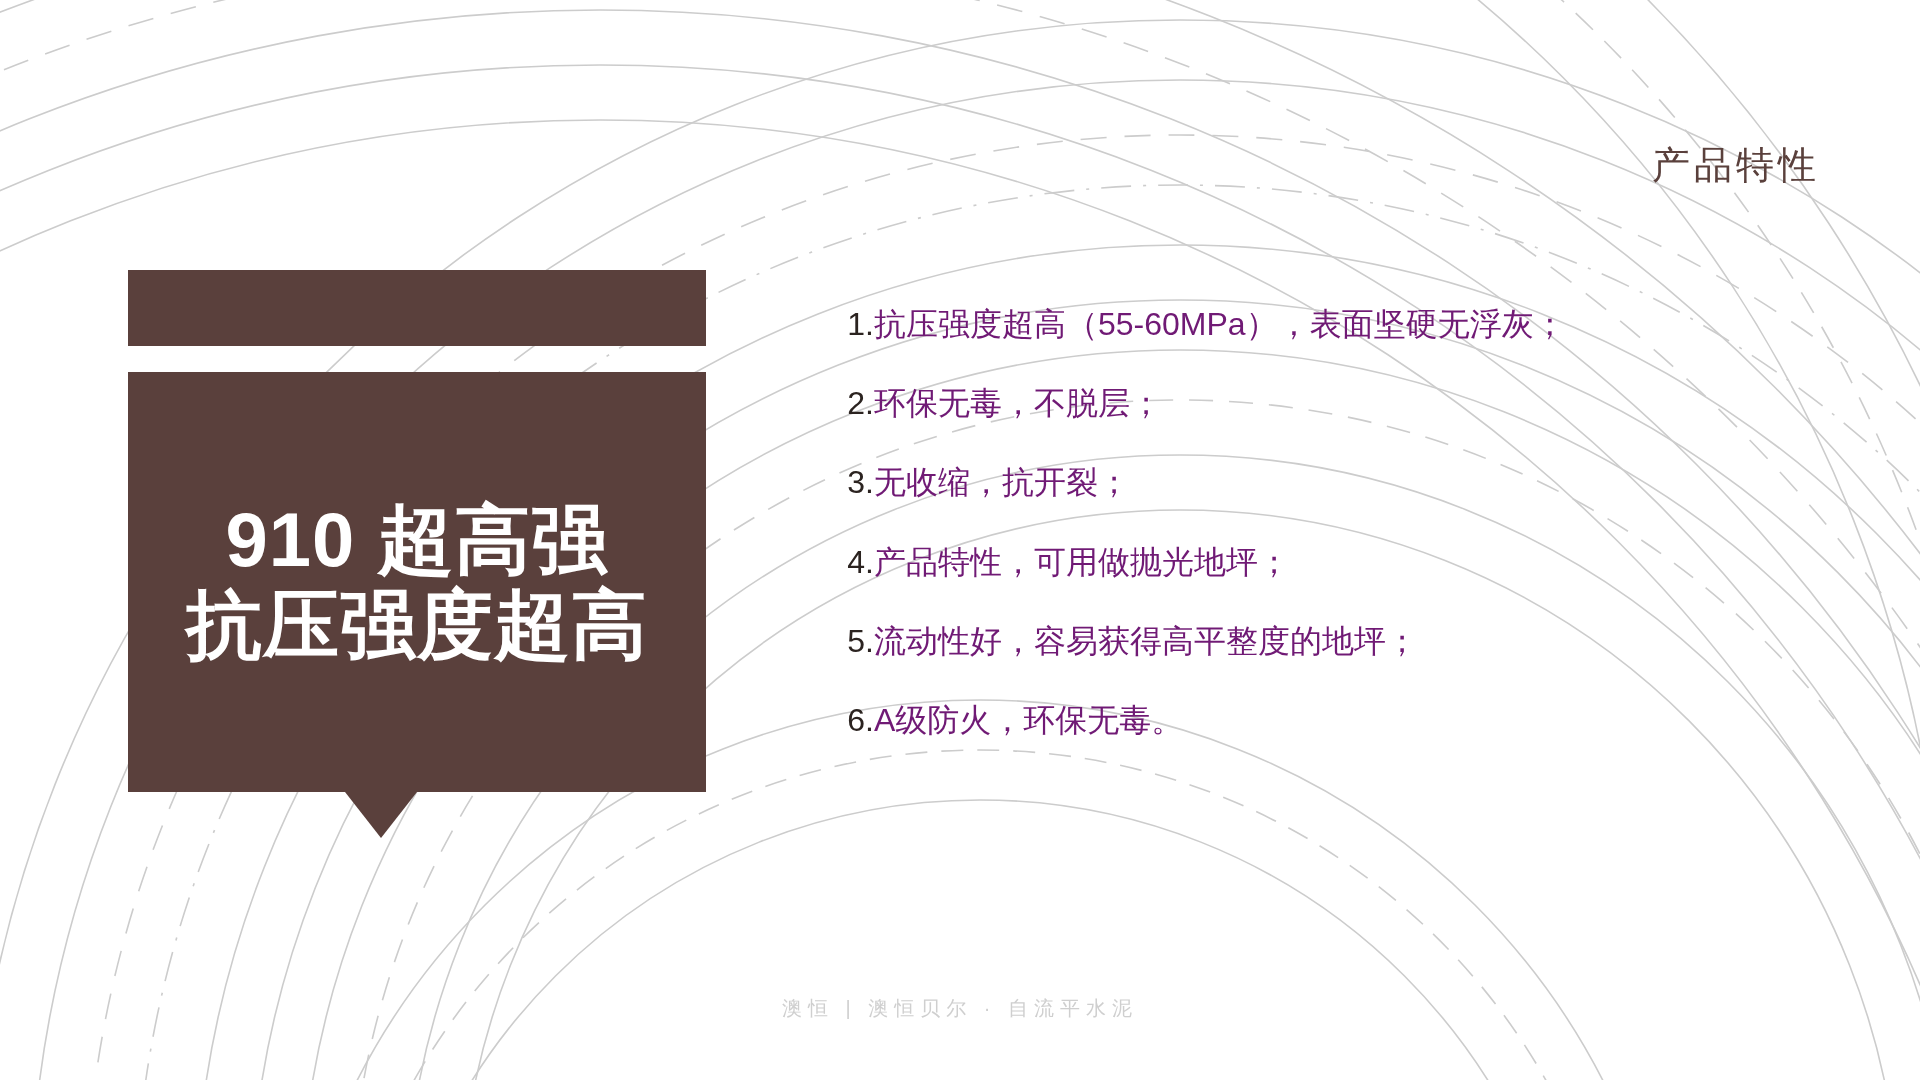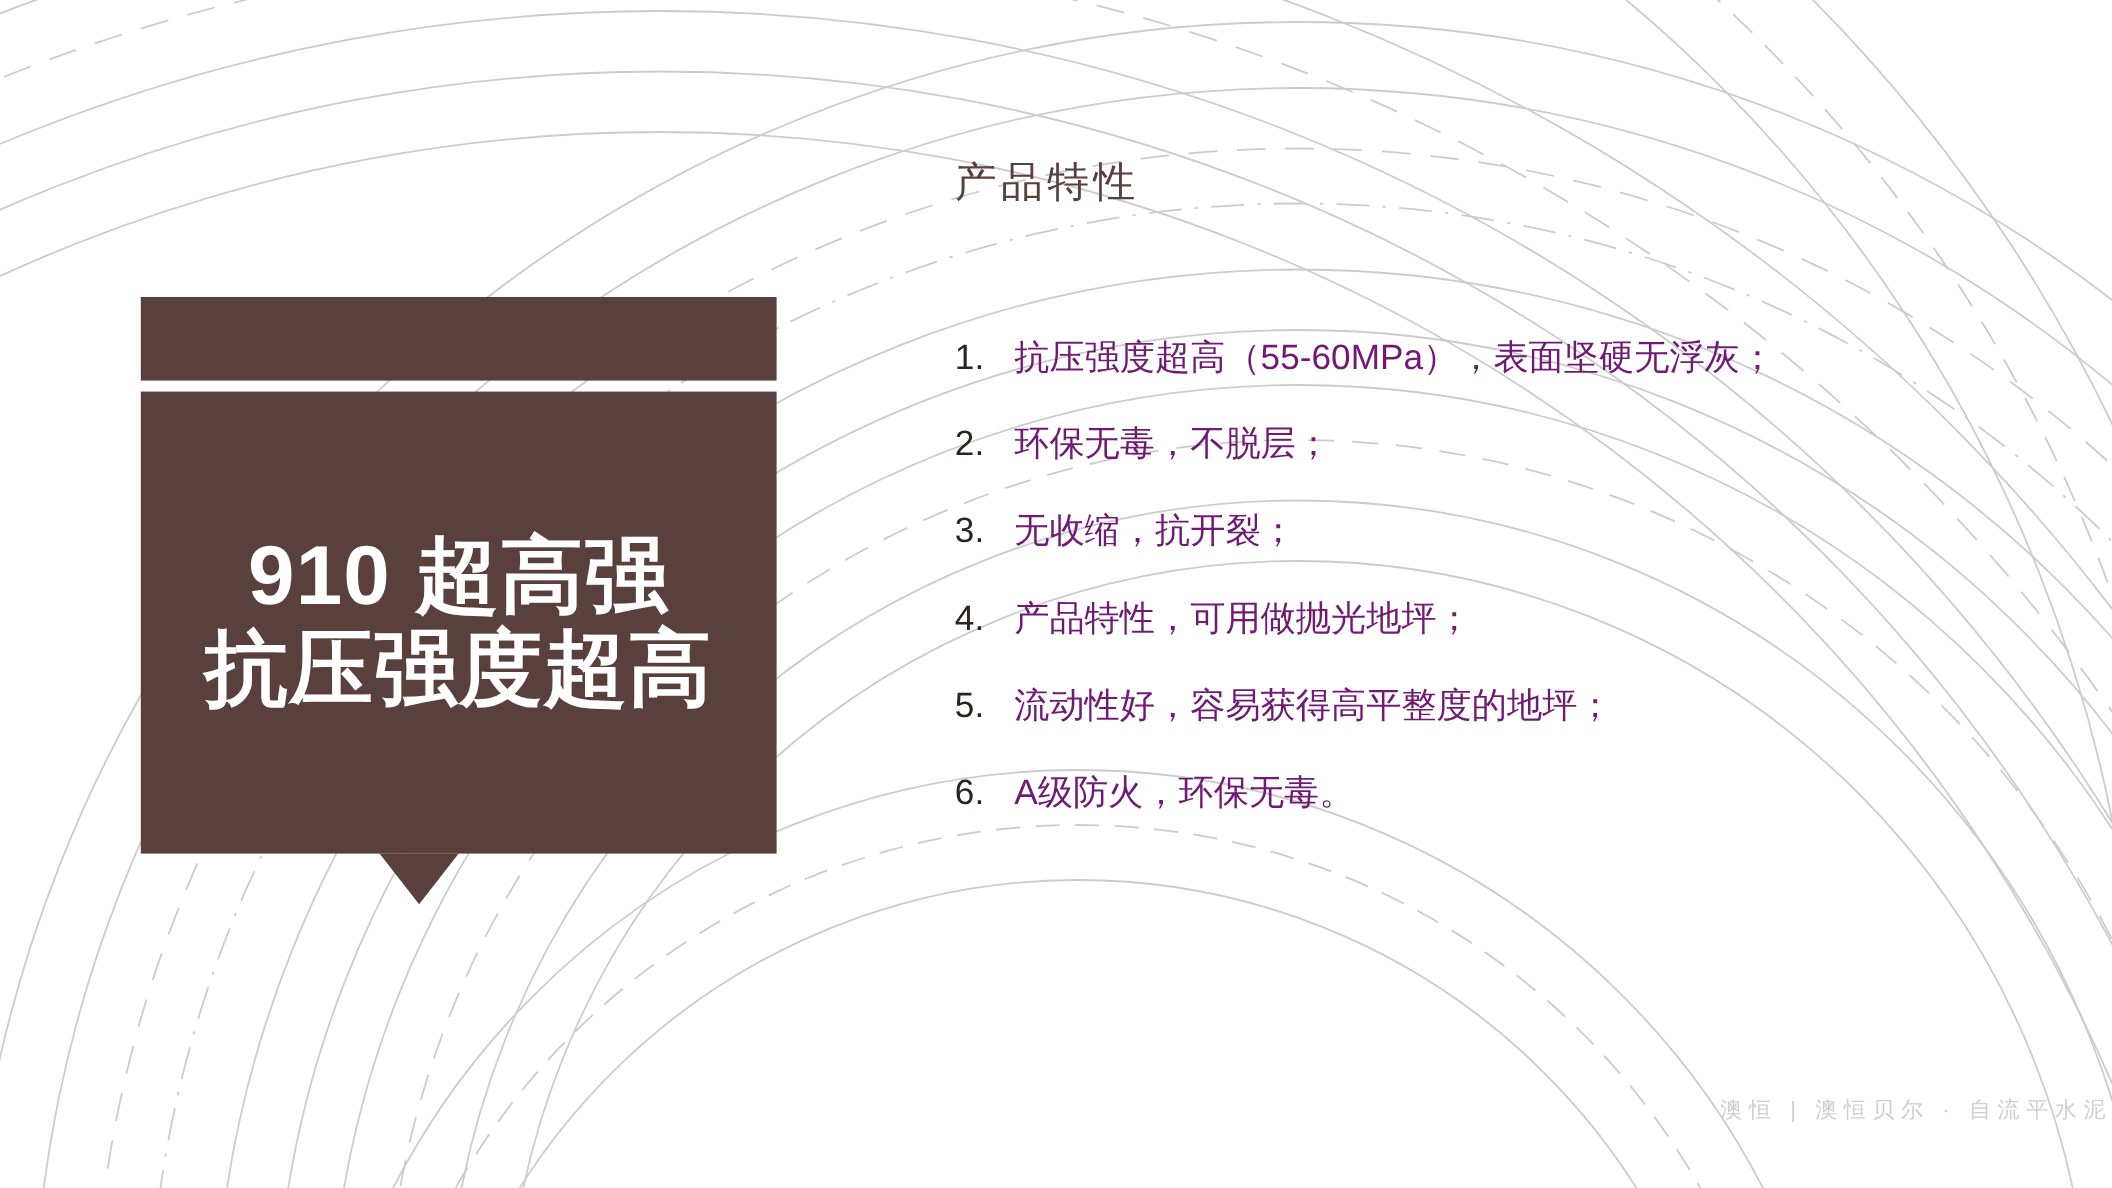--- a/index.html
+++ b/index.html
@@ -51,20 +51,21 @@
   }
   .title-card-body {
     position: relative;
     width: 100%;
     height: 420px;
     background: #5a403c;
     display: flex;
     flex-direction: column;
     align-items: center;
     justify-content: center;
+    margin-top: 16px;
   }
   .title-card-pointer {
     position: absolute;
     left: 50%;
     bottom: -46px;
     margin-left: -72px;
     width: 0;
     height: 0;
     border-left: 36px solid transparent;
     border-right: 36px solid transparent;
@@ -76,24 +77,25 @@
     font-weight: bold;
     line-height: 1.12;
     letter-spacing: 1px;
     white-space: nowrap;
     text-align: center;
   }
 
   
   .content {
     position: absolute;
-    left: 868px;
+    left: 820px;
     top: 140px;
     width: 1000px;
     z-index: 2;
+    text-align: right;
   }
   .section-heading {
     color: #5a403c;
     font-size: 38px;
     font-weight: normal;
     letter-spacing: 4px;
     margin: 0 0 112px 0;
   }
 
   .feature-list {
@@ -120,21 +122,21 @@
   .feature-text {
     color: #701a75;
   }
 
   
   .footer {
     position: absolute;
     left: 0;
     bottom: 58px;
     width: 1920px;
-    text-align: right;
+    text-align: center;
     z-index: 2;
   }
   .footer-text {
     color: #cfcfcf;
     font-size: 20px;
     letter-spacing: 6px;
   }
 </style>
 </head>
 <body>

